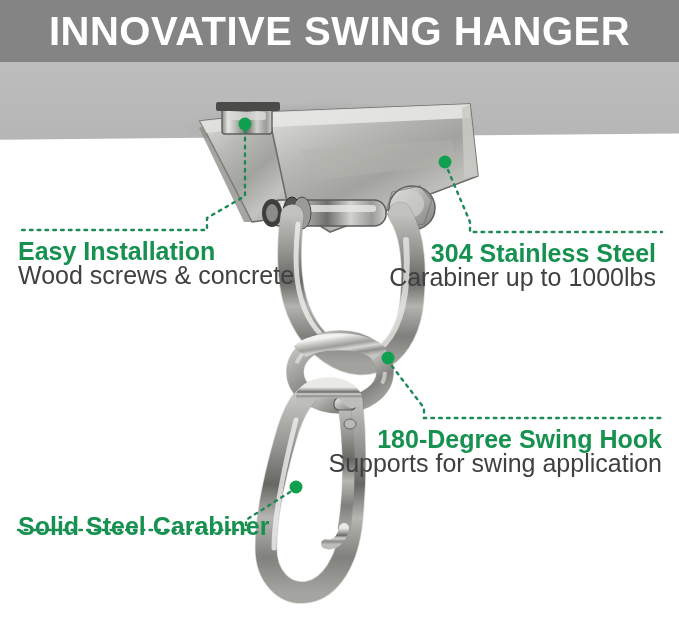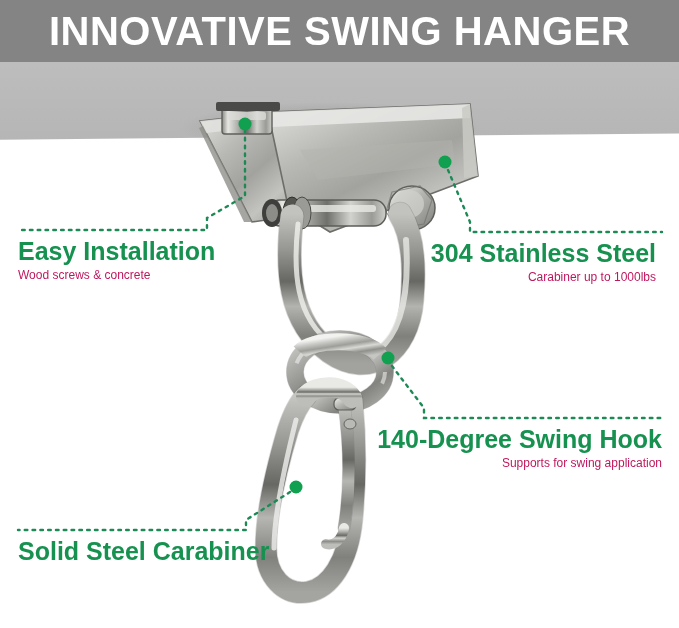--- a/index.html
+++ b/index.html
@@ -79,22 +79,22 @@
   }
   .callout .ctitle {
     color: #17914f;
     font-weight: bold;
     font-size: 25px;
     line-height: 24px;
     white-space: nowrap;
     font-family: "Liberation Sans", sans-serif;
   }
   .callout .cdesc {
-    color: #be185d;
-    font-size: 12px;
+    color: #404040;
+    font-size: 25px;
     line-height: 24px;
     white-space: nowrap;
     font-family: "Liberation Sans", sans-serif;
   }
   .callout.left  { text-align: left; }
   .callout.right { text-align: right; }
 </style>
 </head>
 <body>
 
@@ -246,21 +246,21 @@
     <div class="ctitle">Easy Installation</div>
     <div class="cdesc">Wood screws &amp; concrete</div>
   </div>
 
   <div class="callout right" style="right:23px; top:241px;">
     <div class="ctitle">304 Stainless Steel</div>
     <div class="cdesc">Carabiner up to 1000lbs</div>
   </div>
 
   <div class="callout right" style="right:17px; top:427px;">
-    <div class="ctitle">140-Degree Swing Hook</div>
+    <div class="ctitle">180-Degree Swing Hook</div>
     <div class="cdesc">Supports for swing application</div>
   </div>
 
-  <div class="callout left" style="left:18px; top:539px;text-align:center;">
+  <div class="callout left" style="left:18px; top:514px;text-align:center;">
     <div class="ctitle">Solid Steel Carabiner</div>
   </div>
 
 </div>
 
 </body></html>

